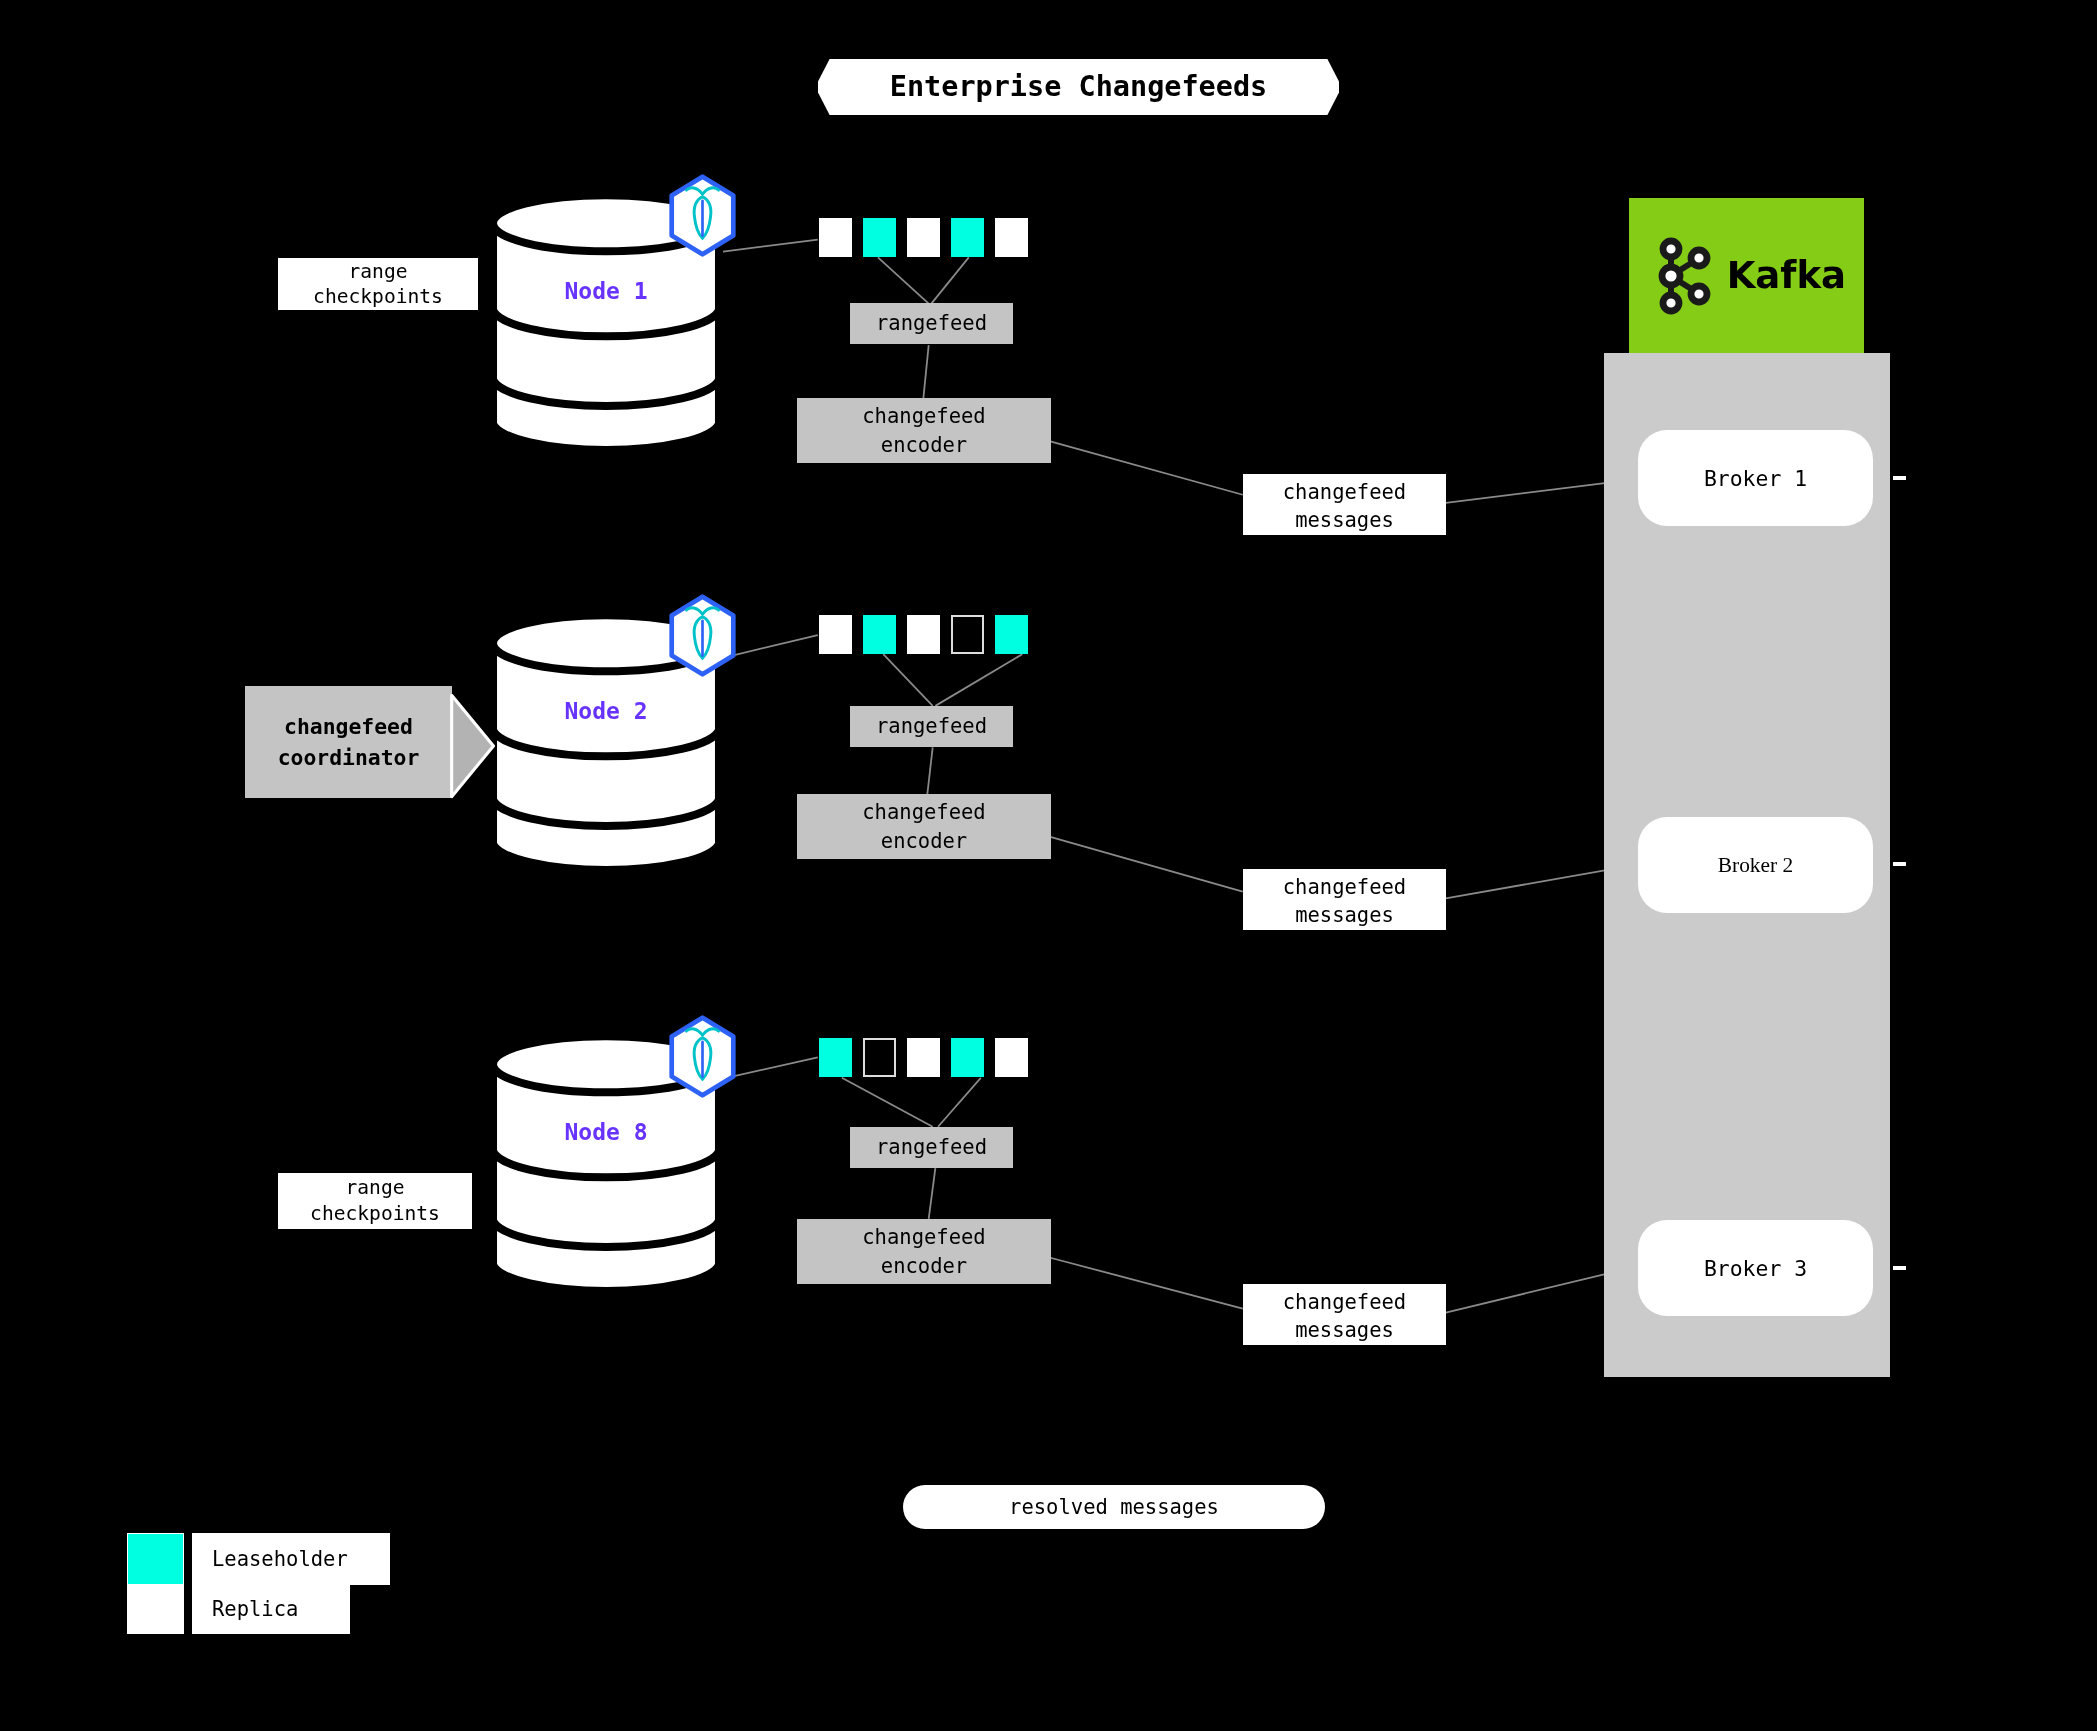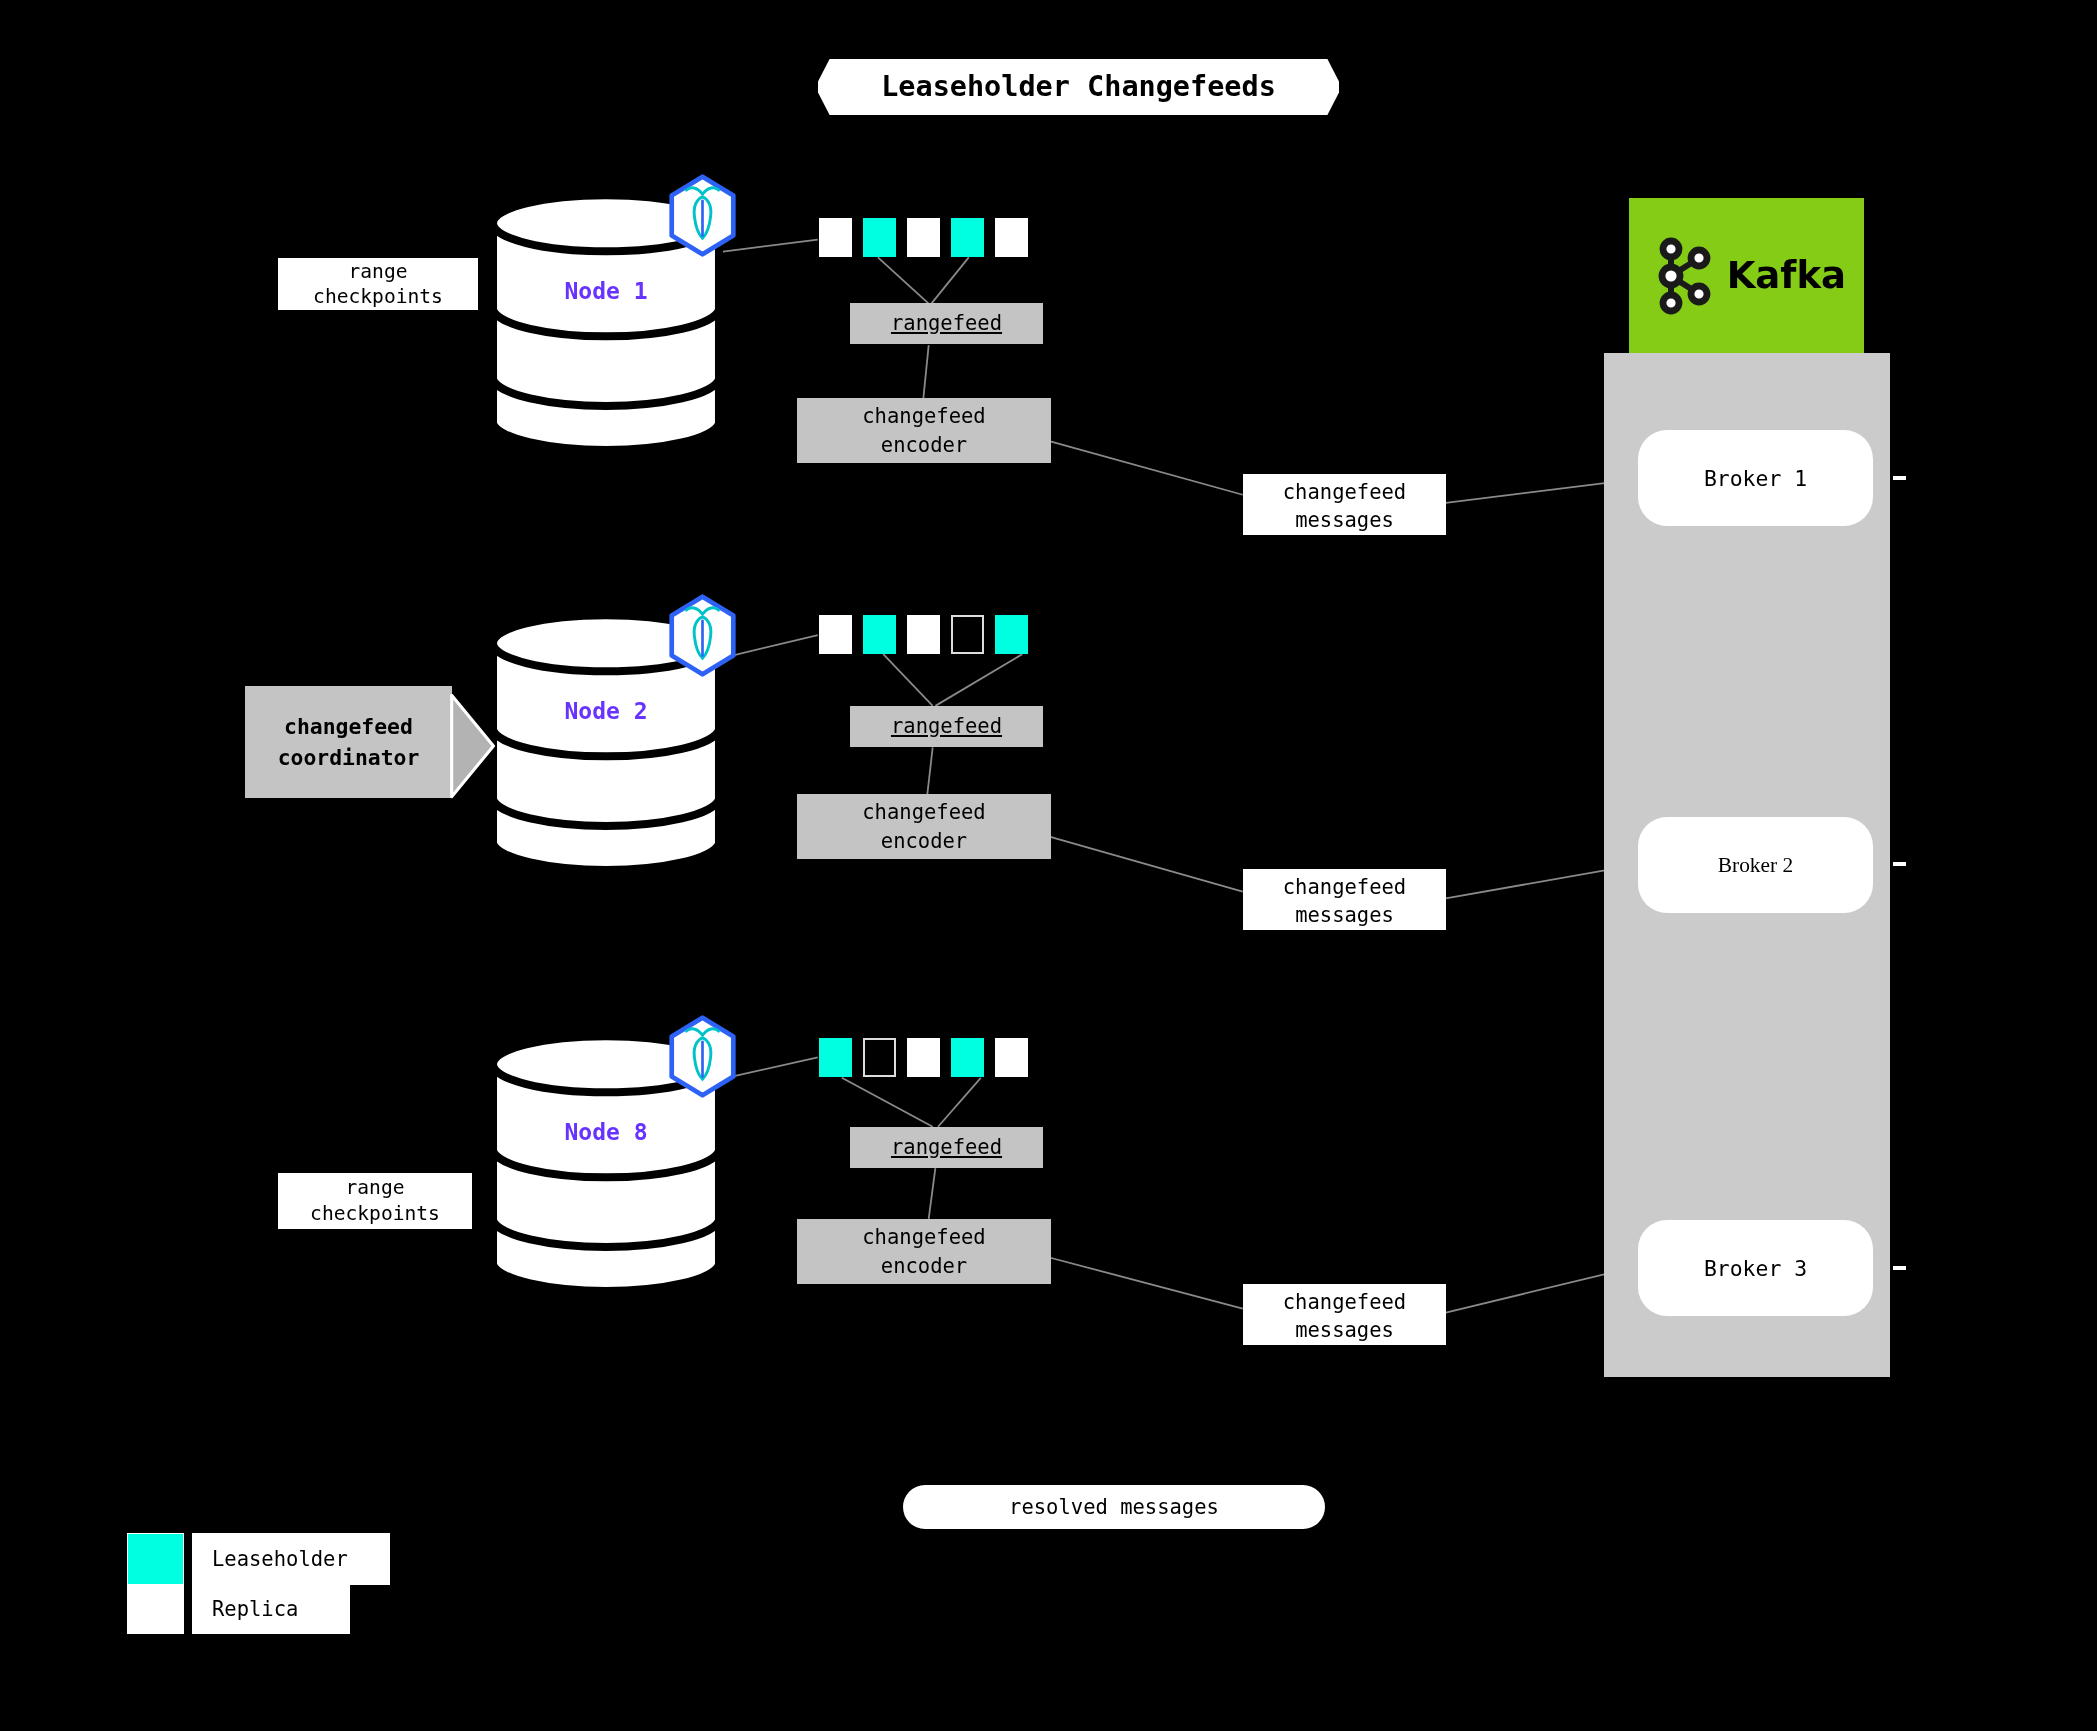--- a/index.html
+++ b/index.html
@@ -27,21 +27,21 @@
   
   .sqrow{position:absolute;display:flex;gap:11px;}
   #row1{left:819px;top:218px;} #row2{left:819px;top:615px;} #row3{left:819px;top:1038px;}
   .sq{width:33px;height:39px;box-sizing:border-box;}
   .sq[data-kind="replica"]{background:#fff;}
   .sq[data-kind="leaseholder"]{background:var(--leaseholder,#00ffe0);}
   .sq[data-kind="empty"]{background:transparent;border:2.2px solid #ddd;}
 
   
   .gbox{position:absolute;background:var(--box-gray,#c4c4c4);text-align:center;white-space:pre-line;}
-  .rf{width:193px;height:41px;line-height:41px;font-size:20.5px;left:850px;text-decoration:underline;}
+  .rf{width:163px;height:41px;line-height:41px;font-size:20.5px;left:850px;}
   #rf1{top:303px;} #rf2{top:706px;} #rf3{top:1127px;}
   .enc{left:797px;width:254px;height:65px;font-size:20.5px;line-height:29px;padding-top:3.6px;box-sizing:border-box;}
   #enc1{top:398px;} #enc2{top:794px;} #enc3{top:1219px;}
 
   
   .wbox{position:absolute;background:#fff;text-align:center;white-space:pre-line;font-size:20.5px;}
   .msg{left:1243px;width:203px;height:61px;line-height:28px;padding-top:3.6px;box-sizing:border-box;}
   #msg1{top:474px;} #msg2{top:869px;} #msg3{top:1284px;}
   #rc1{left:278px;top:258px;width:200px;height:52px;line-height:24.5px;padding-top:2.2px;box-sizing:border-box;font-size:19.6px;}
   #rc3{left:278px;top:1173px;width:194px;height:56px;line-height:26px;padding-top:2.2px;box-sizing:border-box;font-size:19.6px;}
@@ -106,21 +106,21 @@
     <line x1="3246" y1="2016" x2="3657" y2="1944"></line>
 
     <line x1="1623" y1="2421" x2="1836" y2="2373"></line>
     <line x1="1890" y1="2419" x2="2094" y2="2529"></line>
     <line x1="2202" y1="2419" x2="2106" y2="2529"></line>
     <line x1="2100" y1="2622" x2="2085" y2="2736"></line>
     <line x1="2358" y1="2823" x2="2790" y2="2937"></line>
     <line x1="3246" y1="2946" x2="3657" y2="2847"></line>
   </svg>
 
-  <div class="title-box">Leaseholder Changefeeds</div>
+  <div class="title-box">Enterprise Changefeeds</div>
 
   <div class="cyl" id="cyl1">
     <svg class="body" viewBox="0 0 175 198">
       <path class="cyl-stroke" d="M3 24 L3 174 A85 22 0 0 0 172 174 L172 24"></path>
       <path class="cyl-band" d="M3 89 A85 22 0 0 0 172 89"></path>
       <path class="cyl-band" d="M3 141 A85 22 0 0 0 172 141"></path>
       <ellipse class="cyl-stroke" cx="87.5" cy="24" rx="84.5" ry="21"></ellipse>
     </svg>
     <div class="nlabel">Node 1</div>
     <svg class="badge" viewBox="0 0 56 62">

